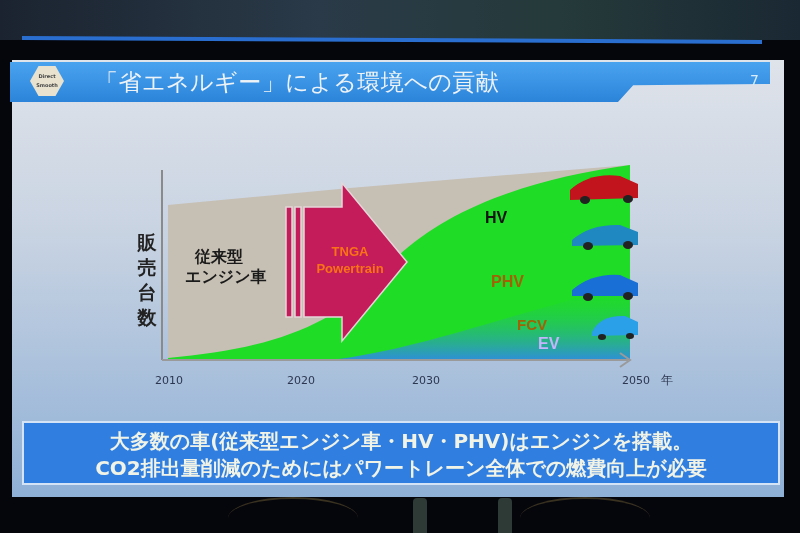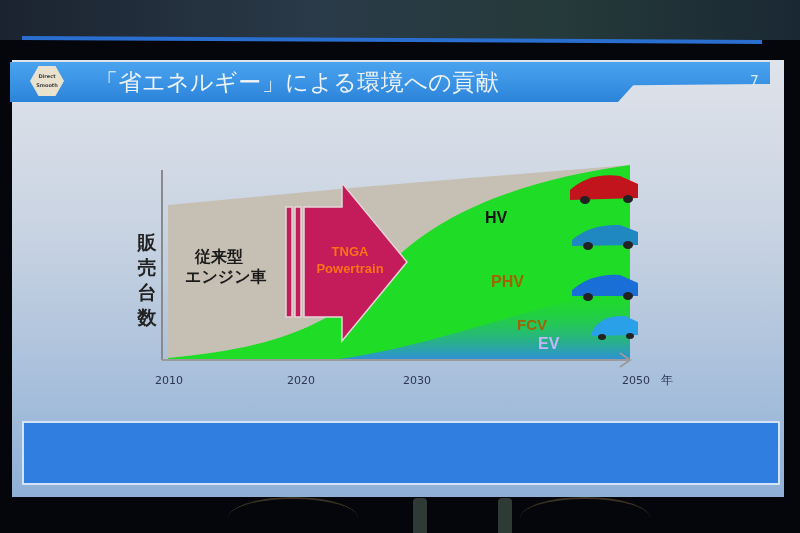--- a/index.html
+++ b/index.html
@@ -93,23 +93,25 @@
   <div>TNGA</div>
   <div>Powertrain</div>
 </div>
 <div class="lbl" style="left:485px;top:209px;font-size:16px;color:#111;">HV</div>
 <div class="lbl" style="left:491px;top:273px;font-size:16px;color:#a16207;">PHV</div>
 <div class="lbl" style="left:517px;top:316px;font-size:15px;color:#a16207;">FCV</div>
 <div class="lbl" style="left:538px;top:335px;font-size:16px;color:#c4b5fd;">EV</div>
 
 <div class="tick" style="left:155px">2010</div>
 <div class="tick" style="left:287px">2020</div>
-<div class="tick" style="left:403px">2030</div>
+<div class="tick" style="left:412px">2030</div>
 <div class="tick" style="left:622px">2050</div>
 <div class="tick" style="left:661px;font-size:12px;top:372px">年</div>
 
 <div class="bottom-box">
+  <div class="bottom-line" style="top:5px">大多数の車(従来型エンジン車・HV・PHV)はエンジンを搭載。</div>
+  <div class="bottom-line" style="top:32px">CO2排出量削減のためにはパワートレーン全体での燃費向上が必要</div>
 </div>
 
 <div class="stage" style="left:228px"></div>
 <div class="stage" style="left:520px"></div>
 <div class="bottle" style="left:413px"></div>
 <div class="bottle" style="left:498px"></div>
 
 </body></html>

